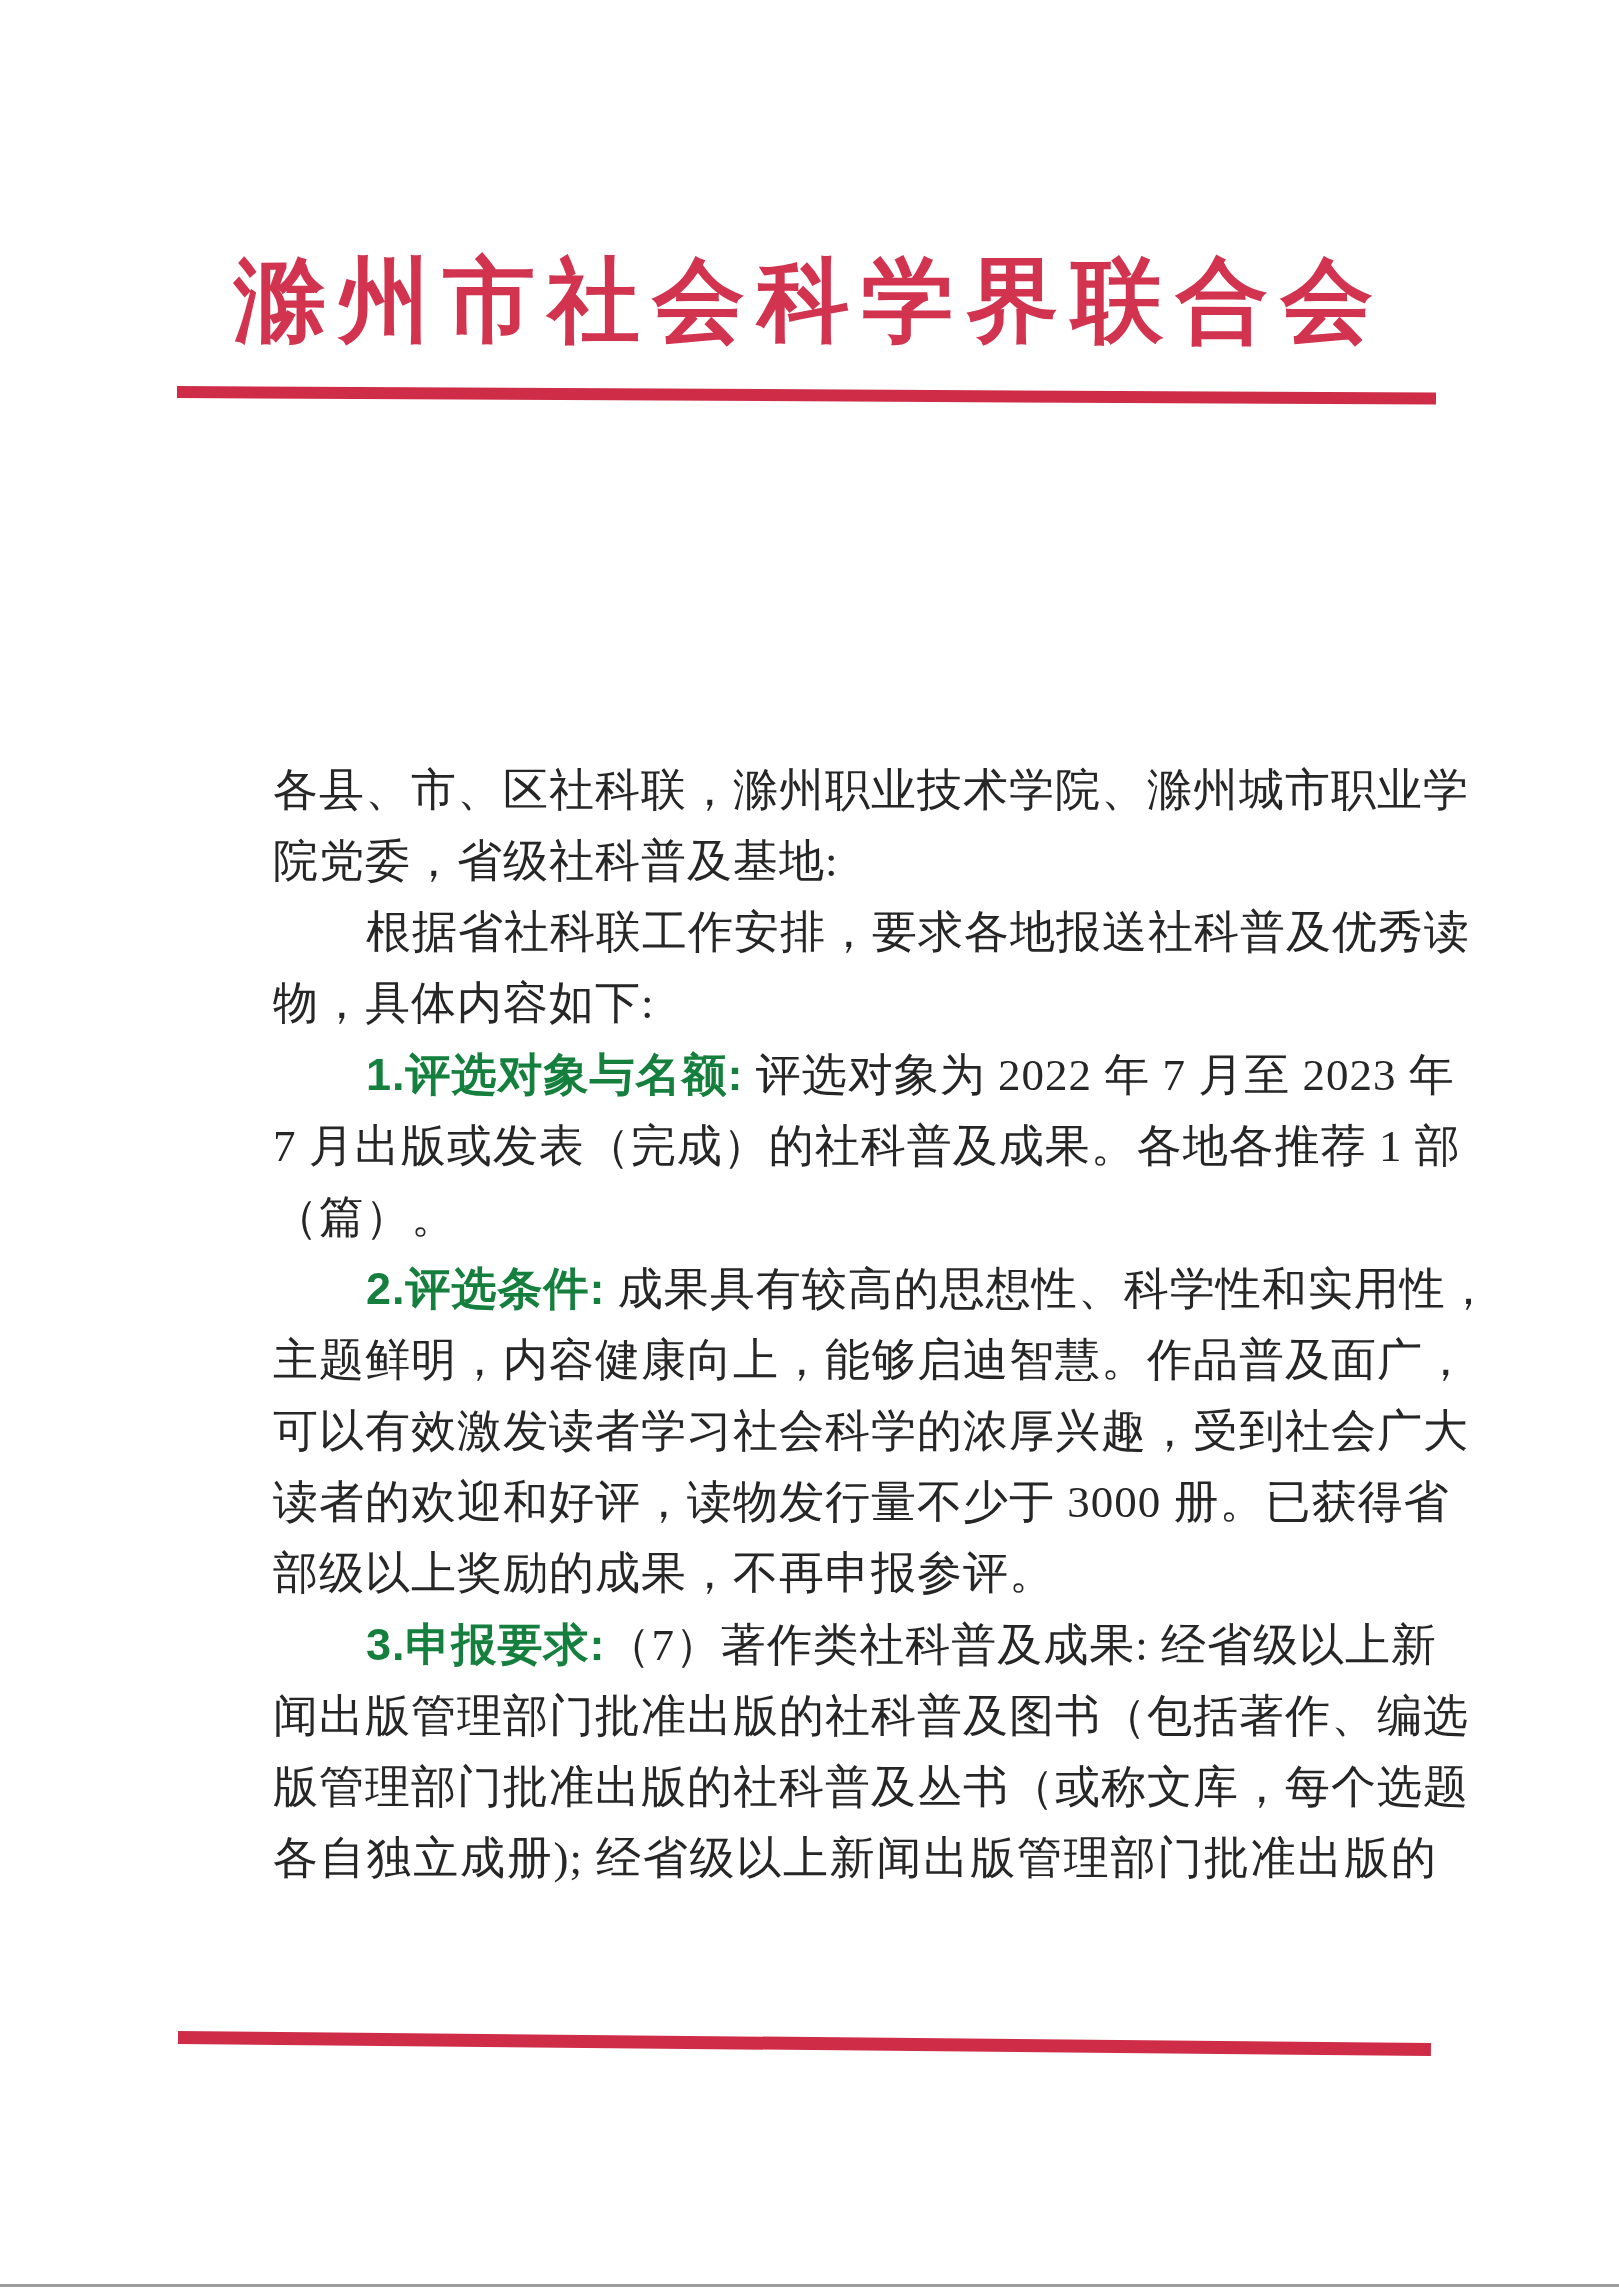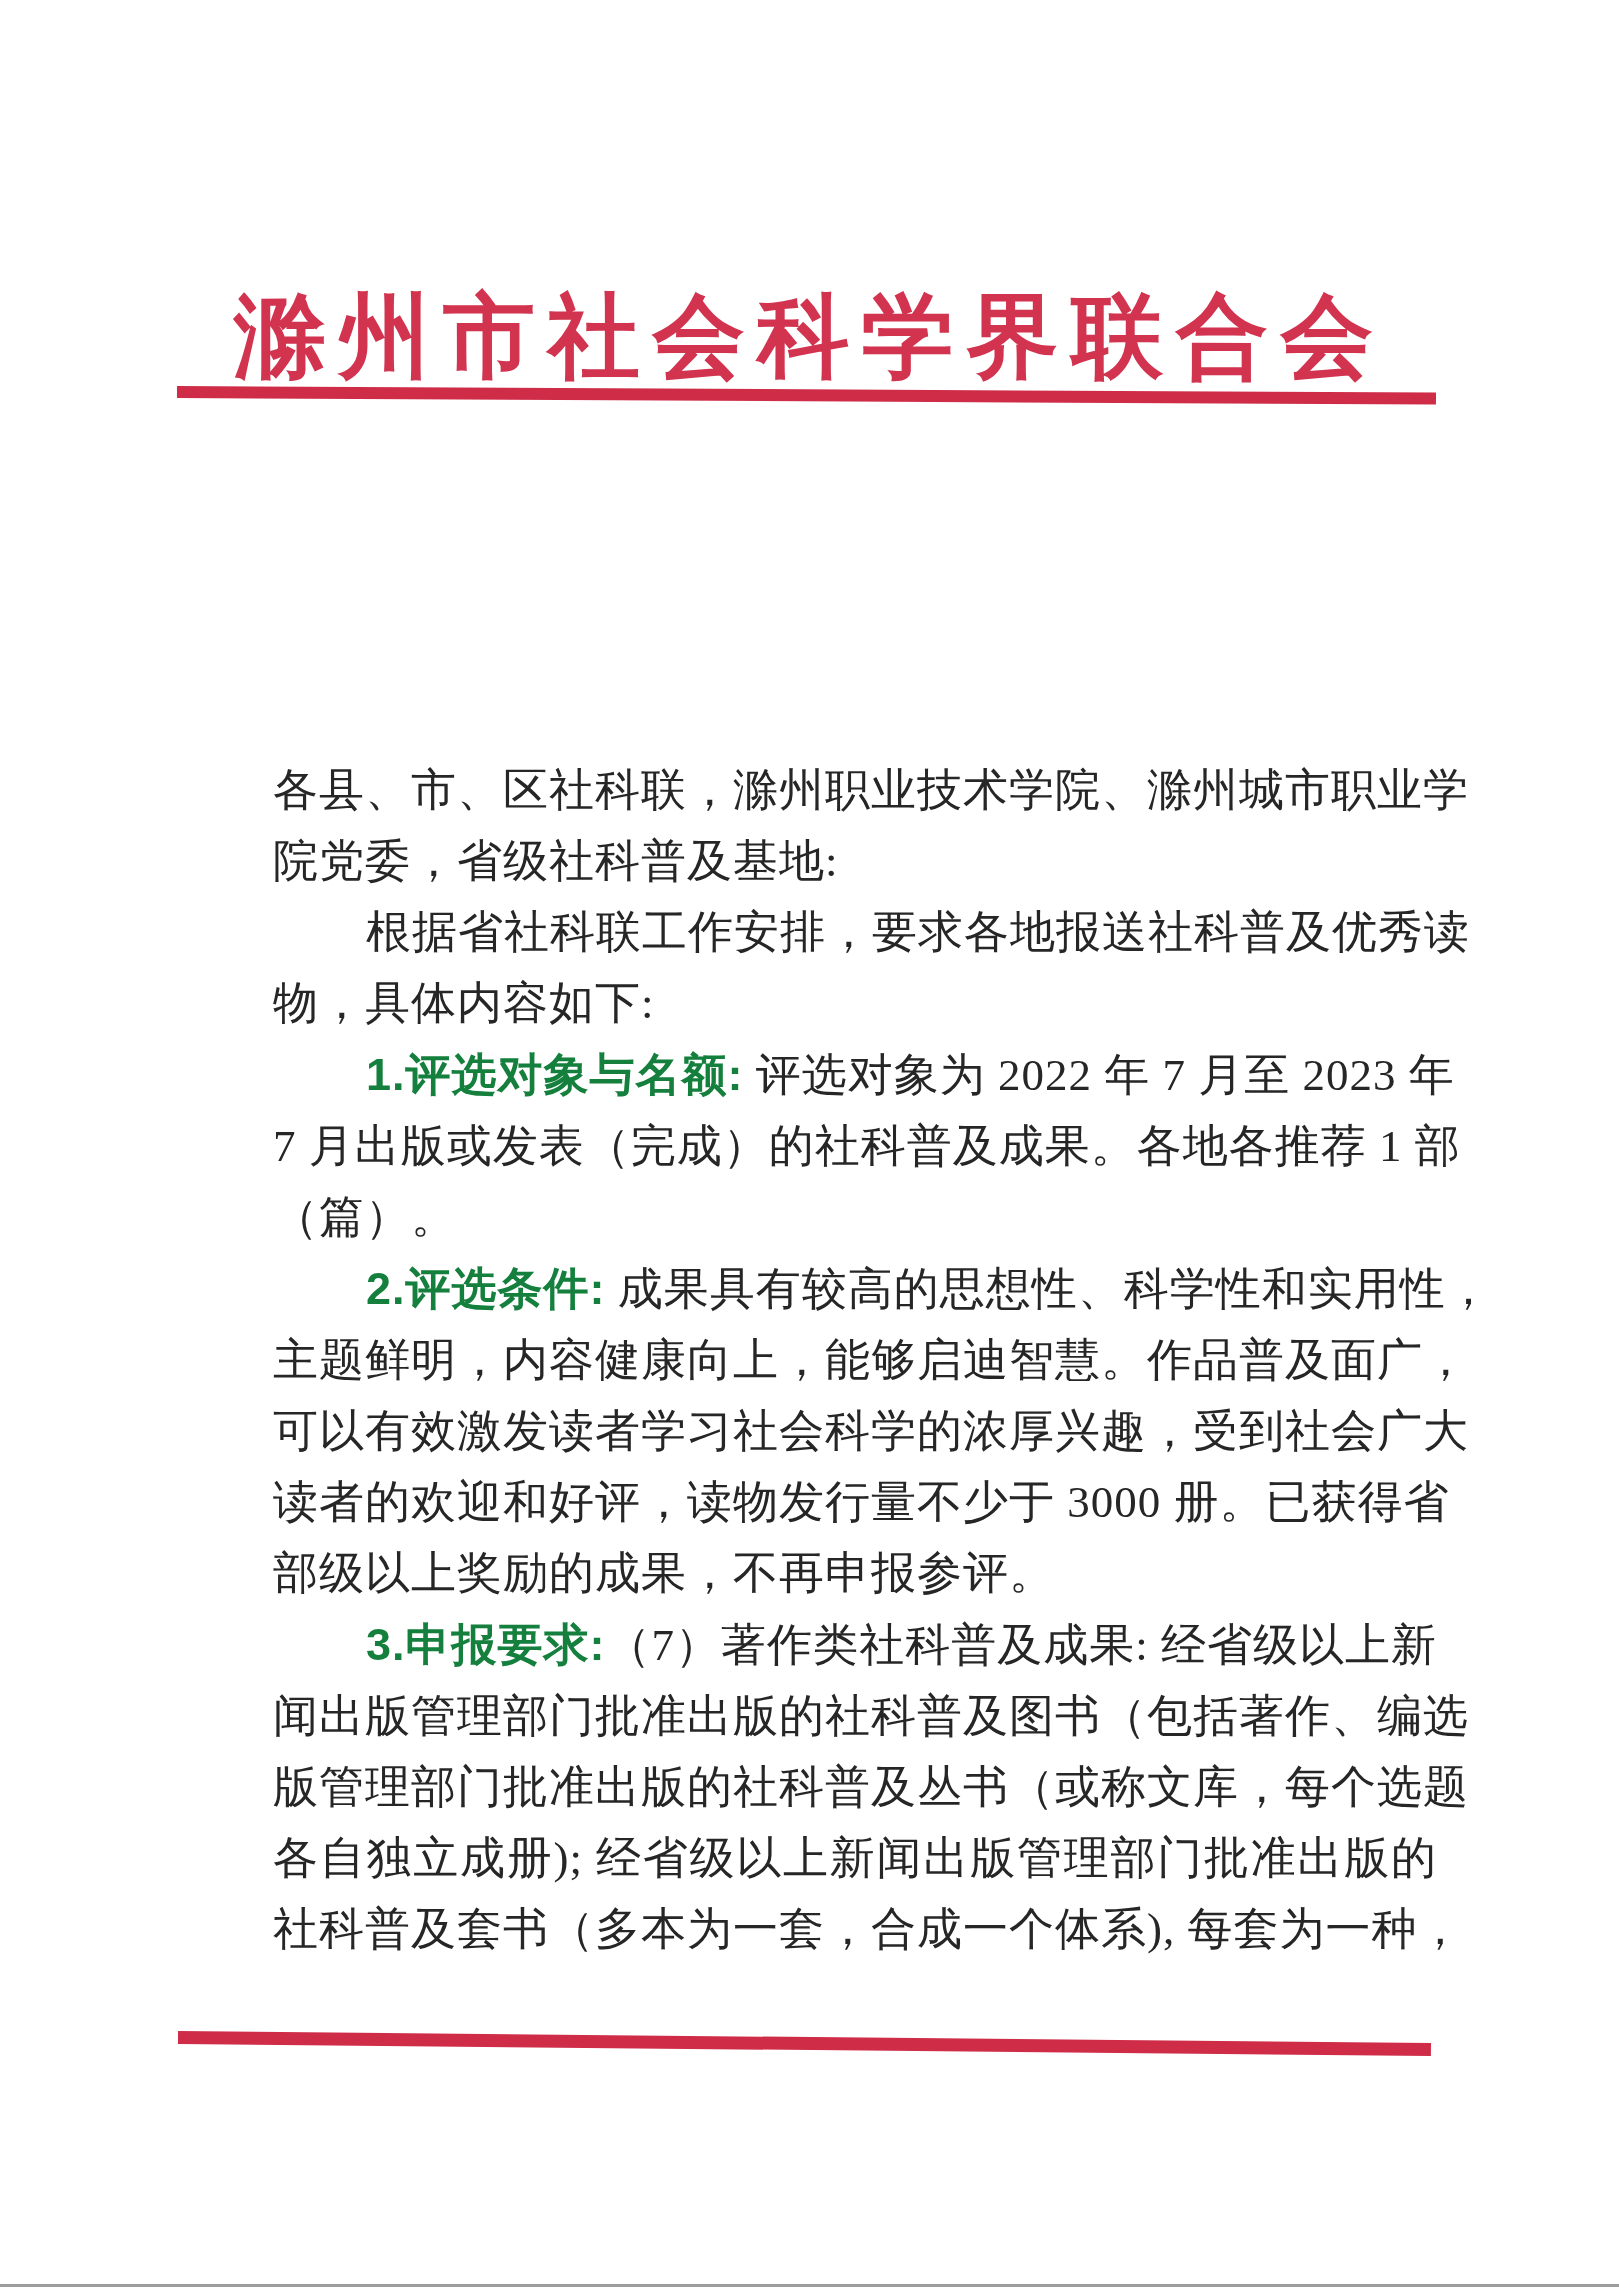--- a/index.html
+++ b/index.html
@@ -16,21 +16,20 @@
   .org-name {
     position: absolute;
     top: 247px; left: 0; width: 100%;
     text-align: center;
     font-size: 92px;
     line-height: 108px;
     font-weight: bold;
     color: #d23450;
     letter-spacing: 12.7px;
     white-space: nowrap;
-    margin-top: 36px;
   }
 
   
   .rule {
     position: absolute;
     background: #ce2c47;
     transform-origin: left center;
   }
   .rule-top {
     left: 177px; top: 386px;
@@ -111,21 +110,20 @@
     <div class="line short"><span>（篇）。</span></div>
     <div class="line indent"><span class="lead">2.评选条件:</span><span> 成果具有较高的思想性、科学性和实用性，</span></div>
     <div class="line"><span>主题鲜明，内容健康向上，能够启迪智慧。作品普及面广，</span></div>
     <div class="line"><span>可以有效激发读者学习社会科学的浓厚兴趣，受到社会广大</span></div>
     <div class="line"><span>读者的欢迎和好评，读物发行量不少于 3000 册。已获得省</span></div>
     <div class="line short"><span>部级以上奖励的成果，不再申报参评。</span></div>
     <div class="line indent"><span class="lead">3.申报要求:</span><span>（7）著作类社科普及成果: 经省级以上新</span></div>
     <div class="line"><span>闻出版管理部门批准出版的社科普及图书（包括著作、编选</span></div>
     <div class="line"><span>版管理部门批准出版的社科普及丛书（或称文库，每个选题</span></div>
     <div class="line"><span>各自独立成册); 经省级以上新闻出版管理部门批准出版的</span></div>
-    <div class="line"><span>社科普及套书（多本为一套，合成一个体系), 每套为一种，</span></div>
   </div>
 
   <div class="rule rule-bottom"></div>
 
   <div class="scan-edge"></div>
 
 </div>
 
 
 </body></html>

